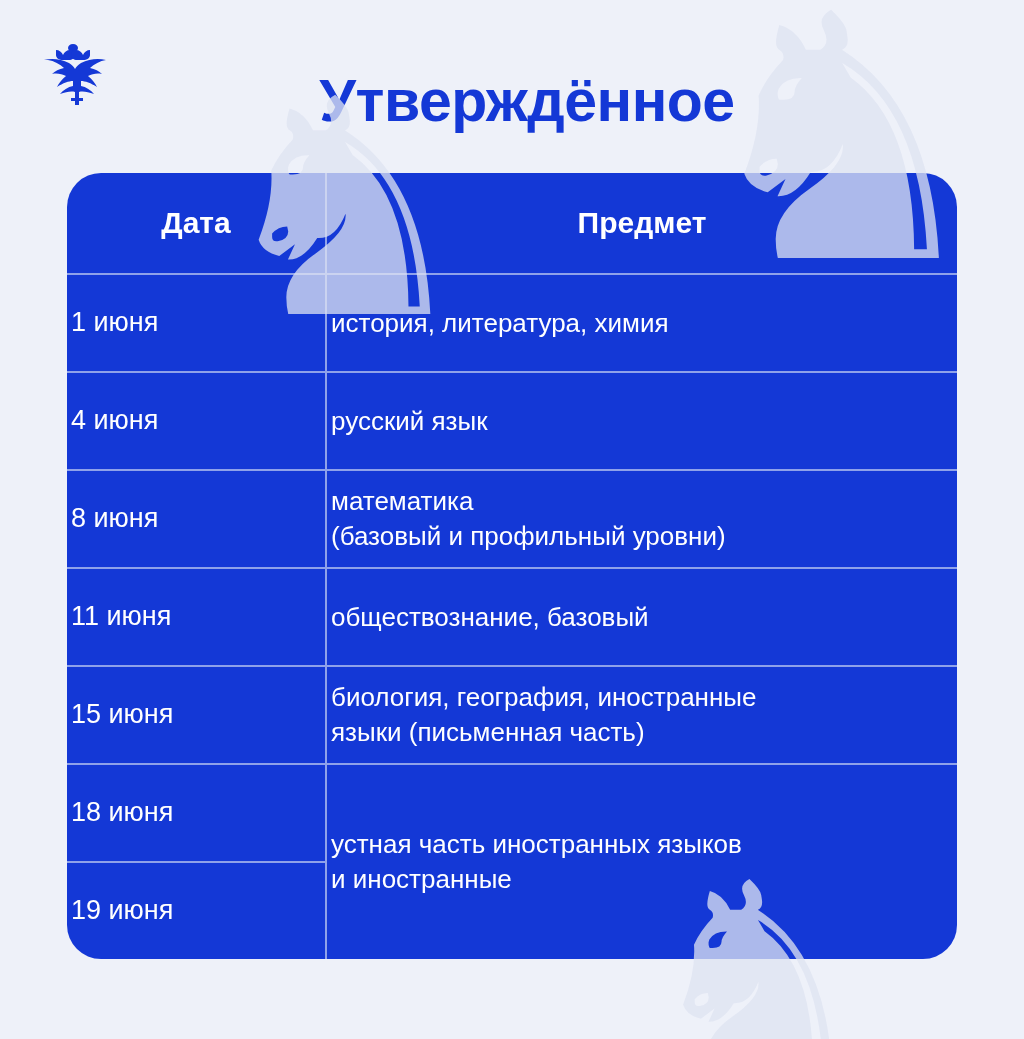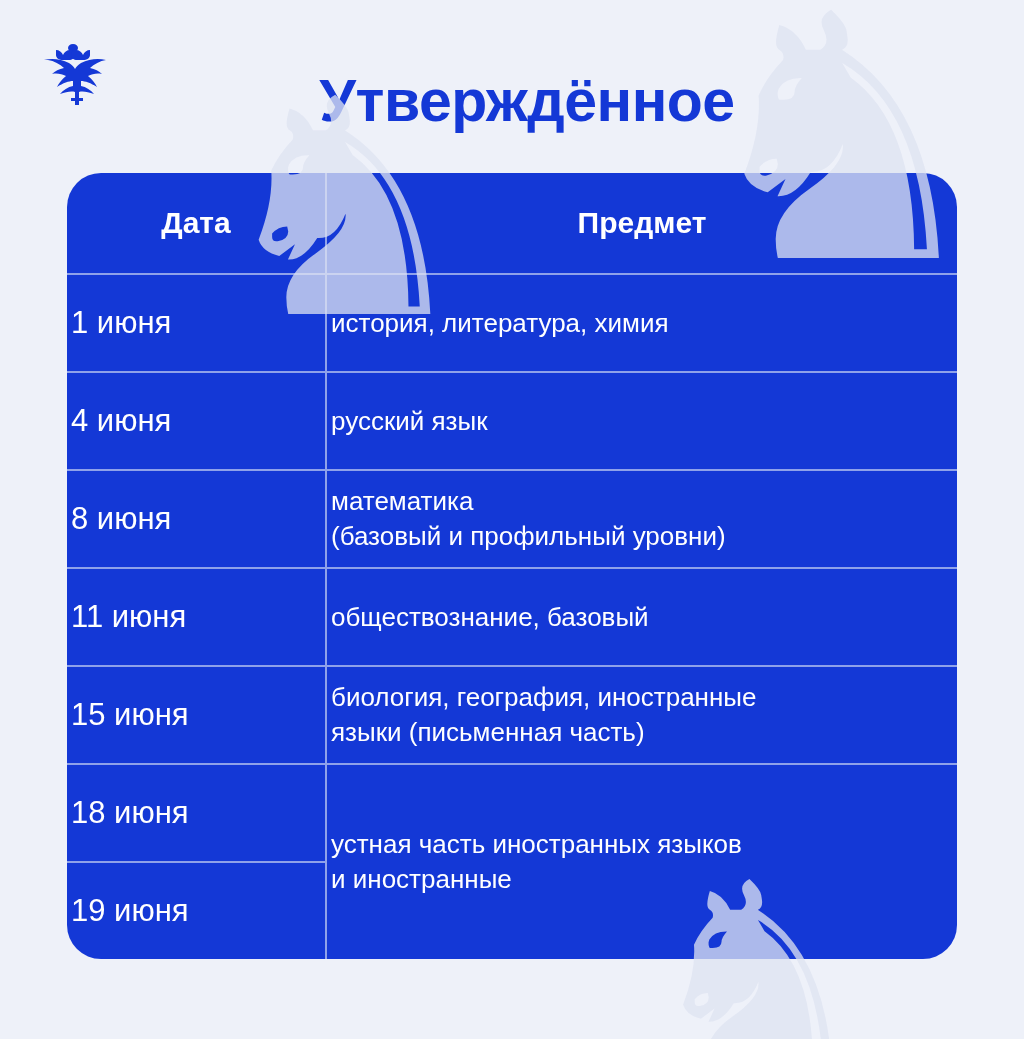--- a/index.html
+++ b/index.html
@@ -111,21 +111,21 @@
     border-bottom: 2px solid #8fa2ea;
     height: 88px;
   }
   tbody tr:last-child td {
     border-bottom: none;
   }
   td.date-cell {
     border-right: 2px solid #8fa2ea;
     padding-left: 26px;
     text-align: left;
-    font-size: 31px;
+    font-size: 27px;
   }
   td.subject-cell {
     padding-left: 36px;
     padding-right: 20px;
     text-align: left;
     line-height: 1.32;
   }
   td.subject-cell.no-border-bottom {
     border-bottom: none;
   }

